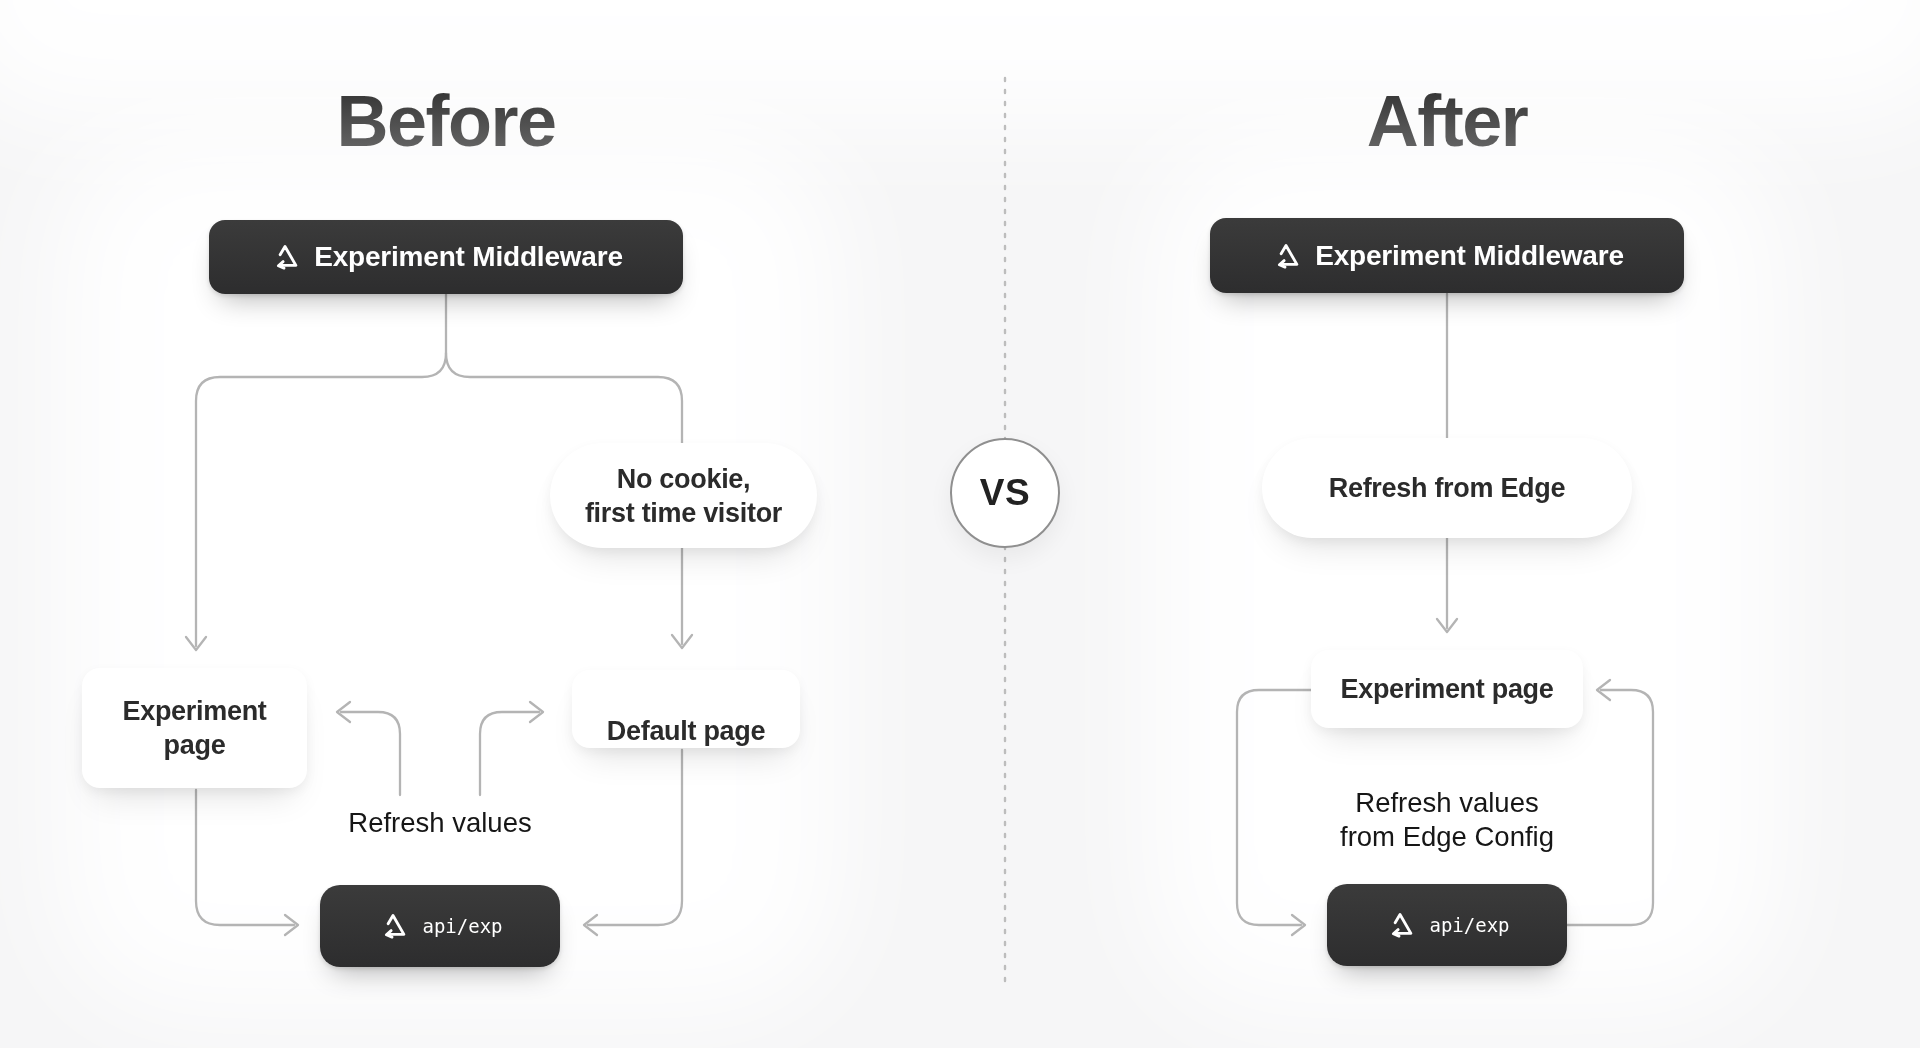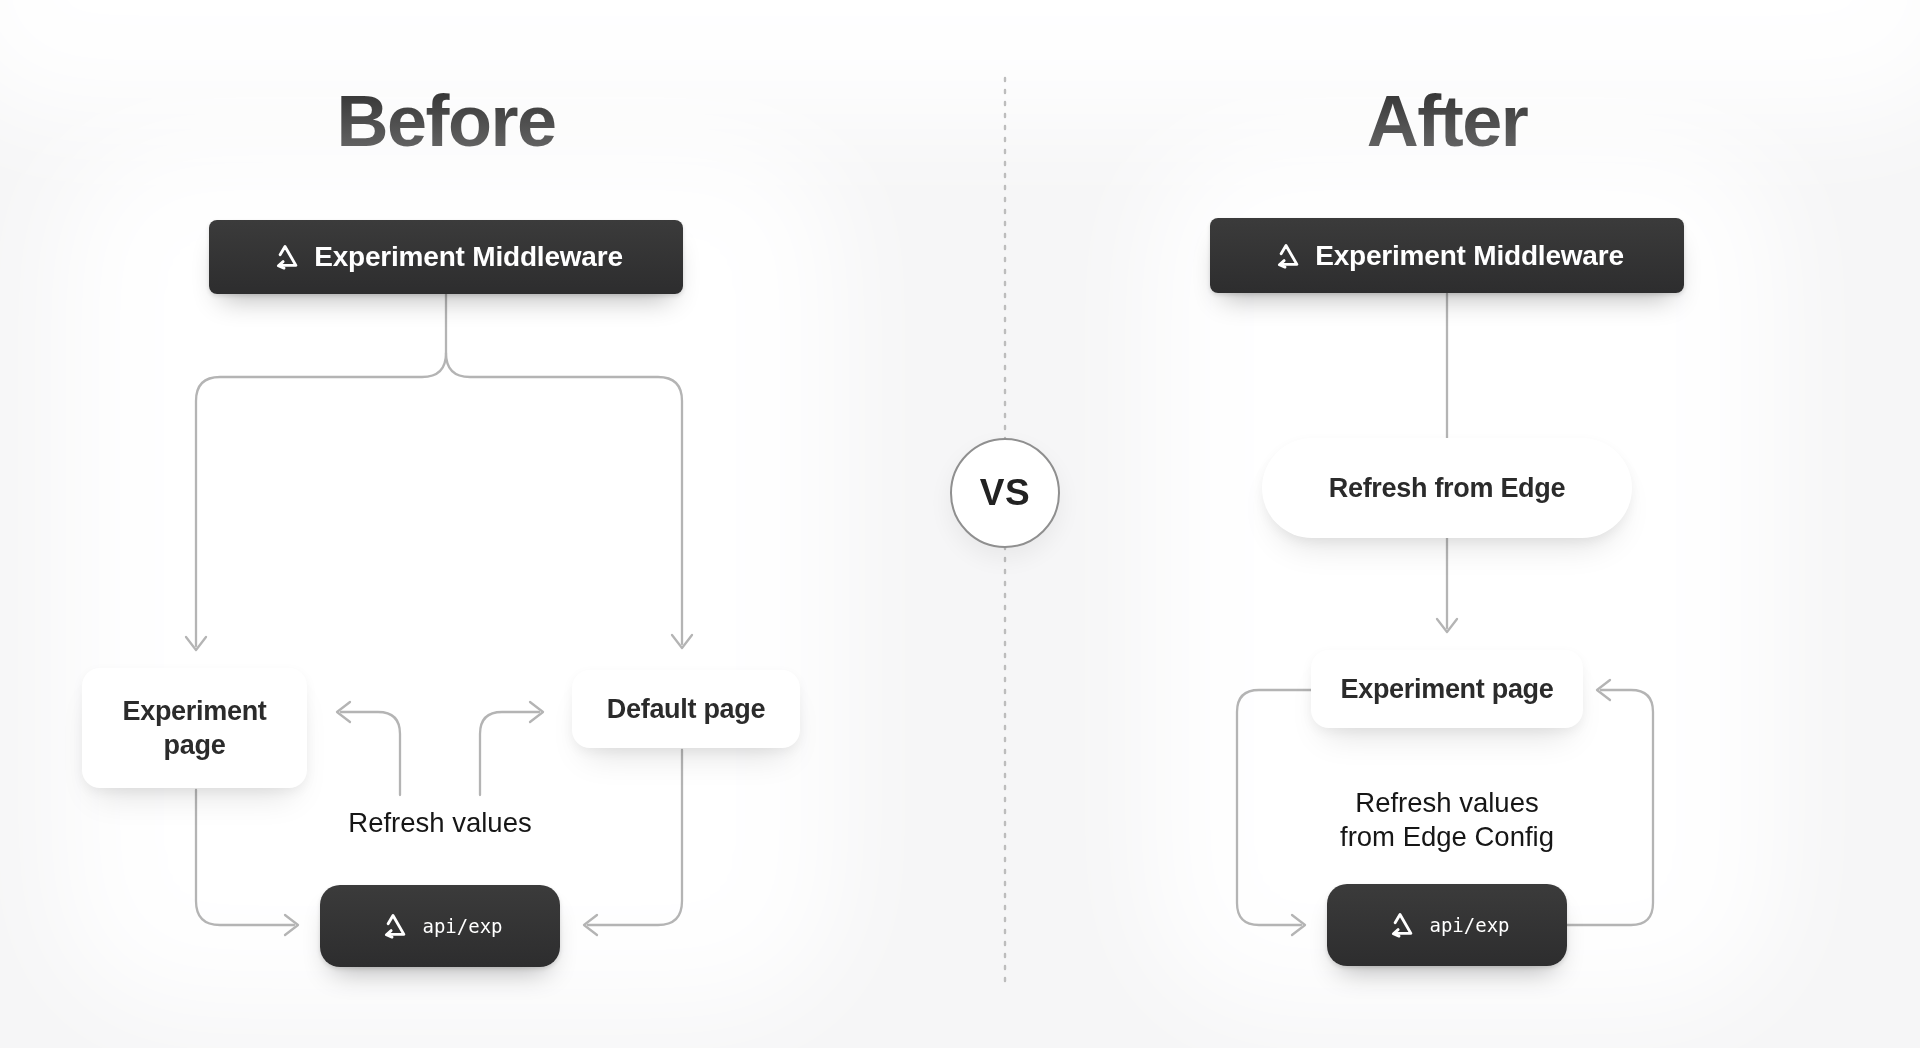--- a/index.html
+++ b/index.html
@@ -35,21 +35,21 @@
   .node{
     position:absolute;z-index:2;background:#fff;color:var(--text-dark);
     display:flex;align-items:center;justify-content:center;text-align:center;
     font-weight:bold;font-size:27px;letter-spacing:-.3px;line-height:34px;
     box-shadow:0 20px 34px -14px rgba(0,0,0,.13),0 4px 12px rgba(0,0,0,.05);
   }
   .pill{border-radius:999px;}
   .card{border-radius:18px;}
   .dark-btn{
     position:absolute;z-index:2;display:flex;align-items:center;justify-content:center;gap:15px;
-    background:linear-gradient(180deg,#3b3b3b,#2d2d2e);color:#fff;border-radius:8px;
+    background:linear-gradient(180deg,#3b3b3b,#2d2d2e);color:#fff;border-radius:16px;
     font-weight:bold;font-size:28px;letter-spacing:-.2px;
     box-shadow:0 16px 28px -12px rgba(0,0,0,.30),0 2px 4px rgba(0,0,0,.12);
   }
   .dark-btn .logo{width:30px;height:30px;flex:0 0 auto;display:block;}
   .dark-btn .logo path{fill:none;stroke:#fff;stroke-width:2.3;stroke-linecap:round;stroke-linejoin:round;}
   .mono{font-family:"DejaVu Sans Mono",monospace;font-weight:normal;font-size:19px;letter-spacing:0;}
   .note{
     position:absolute;z-index:2;text-align:center;color:var(--note);
     font-size:27.5px;line-height:34px;font-weight:normal;
   }
@@ -107,26 +107,30 @@
 
   <div class="dark-btn" style="left:209px;top:220px;width:474px;height:74px;">
     <svg class="logo" viewBox="0 0 24 24">
       <path d="M8.9 10.2 L12.8 3.6 L21.5 18.7 L8.2 18.7"></path>
       <path d="M11.3 15.7 L7.5 19 L12 20.9"></path>
     </svg>
     <span>Experiment Middleware</span>
   </div>
 
 
+  <div class="node pill" style="left:550px;top:443px;width:267px;height:105px;flex-direction:column;">
+    <span>No cookie,</span>
+    <span>first time visitor</span>
+  </div>
 
   <div class="node card" style="left:82px;top:668px;width:225px;height:120px;padding:0 28px;">
     <span>Experiment page</span>
   </div>
 
-  <div class="node card" style="left:572px;top:670px;width:228px;height:78px;">
+  <div class="node card" style="left:572px;top:670px;width:228px;height:78px;align-items:flex-end;">
     <span>Default page</span>
   </div>
 
   <div class="note" style="left:290px;top:806px;width:300px;">
     <div>Refresh values</div>
   </div>
 
   <div class="dark-btn" style="left:320px;top:885px;width:240px;height:82px;border-radius:20px;">
     <svg class="logo" viewBox="0 0 24 24">
       <path d="M8.9 10.2 L12.8 3.6 L21.5 18.7 L8.2 18.7"></path>

